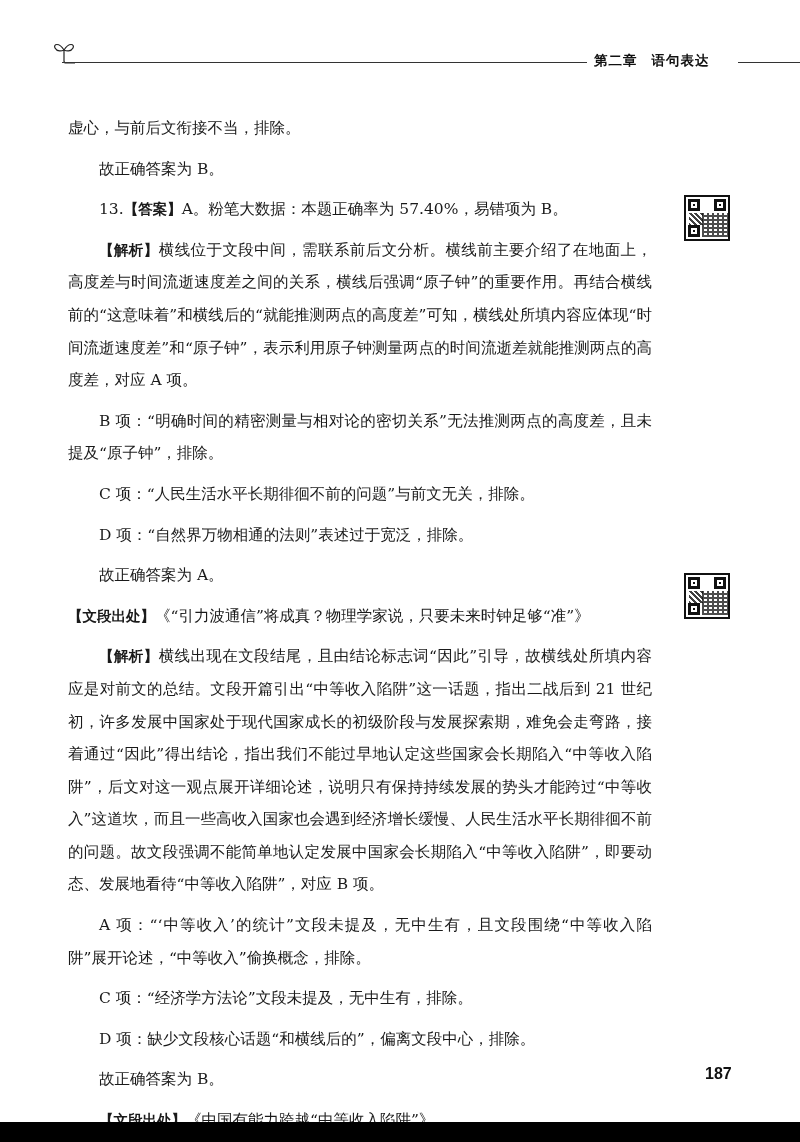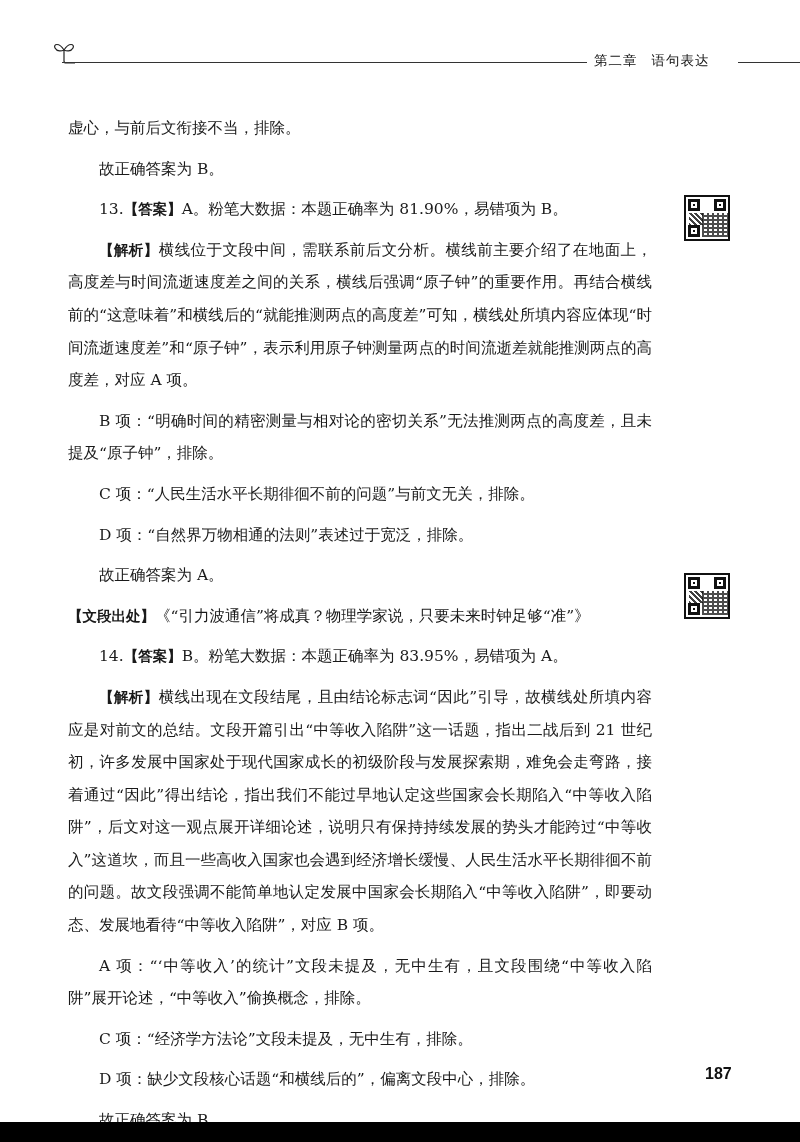--- a/index.html
+++ b/index.html
@@ -9,21 +9,21 @@
       font-family: "DejaVu Serif", "Liberation Serif", serif;
     }
     .page { position: absolute; left: 0; top: 0; width: 800px; height: 1122px; background: #fff; }
     .bottom-bar { position: absolute; left: 0; top: 1122px; width: 800px; height: 20px; background: #000; }
 
     .header { position: absolute; left: 0; top: 0; width: 800px; height: 80px; }
     .sprout { position: absolute; left: 53px; top: 40px; width: 22px; height: 26px; }
     .header-rule { position: absolute; left: 62px; top: 62px; width: 525px; height: 0; border-top: 1px solid #333; }
     .header-rule-right { position: absolute; left: 738px; top: 62px; width: 62px; height: 0; border-top: 1px solid #333; }
     .chapter-title {
-      position: absolute; left: 594px; top: 52px; font-size: 13.5px; font-weight: normal;
+      position: absolute; left: 594px; top: 52px; font-size: 13.5px; font-weight: bold;
       font-family: "DejaVu Sans", "Liberation Sans", sans-serif; letter-spacing: 1px; color: #111;
     }
     .chapter-title .gap { display: inline-block; width: 14px; }
 
     .body { position: absolute; left: 60px; top: 104px; width: 600px; font-size: 15.5px; line-height: 32.6px; }
     .p { margin: 8px; text-align: justify; }
     .p.indent { text-indent: 31px; }
     .b { font-weight: bold; font-family: "DejaVu Sans", "Liberation Sans", sans-serif; font-size: 14.5px; }
 
     .qr { position: absolute; width: 46px; height: 46px; background: #fff; border: 2px solid #111; box-sizing: border-box; }
@@ -56,28 +56,27 @@
     <div class="header-rule"></div>
     <div class="chapter-title">
       <span>第二章</span><span class="gap"></span><span>语句表达</span>
     </div>
     <div class="header-rule-right"></div>
   </div>
 
   <div class="body">
     <p class="p"><span>虚心，与前后文衔接不当，排除。</span></p>
     <p class="p indent"><span>故正确答案为 B。</span></p>
-    <p class="p indent"><span>13.</span><span class="b">【答案】</span><span>A。粉笔大数据：本题正确率为 81.90%，易错项为 B。</span></p>
+    <p class="p indent"><span>13.</span><span class="b">【答案】</span><span>A。粉笔大数据：本题正确率为 57.40%，易错项为 B。</span></p>
     <p class="p indent"><span class="b">【解析】</span><span>横线位于文段中间，需联系前后文分析。横线前主要介绍了在地面上，高度差与时间流逝速度差之间的关系，横线后强调“原子钟”的重要作用。再结合横线前的“这意味着”和横线后的“就能推测两点的高度差”可知，横线处所填内容应体现“时间流逝速度差”和“原子钟”，表示利用原子钟测量两点的时间流逝差就能推测两点的高度差，对应 A 项。</span></p>
     <p class="p indent"><span>B 项：“明确时间的精密测量与相对论的密切关系”无法推测两点的高度差，且未提及“原子钟”，排除。</span></p>
     <p class="p indent"><span>C 项：“人民生活水平长期徘徊不前的问题”与前文无关，排除。</span></p>
     <p class="p indent"><span>D 项：“自然界万物相通的法则”表述过于宽泛，排除。</span></p>
     <p class="p indent"><span>故正确答案为 A。</span></p>
     <p class="p"><span class="b">【文段出处】</span><span>《“引力波通信”将成真？物理学家说，只要未来时钟足够“准”》</span></p>
-    <p class="p indent"><span>14.</span><span class="b">【答案】</span><span>B。粉笔大数据：本题正确率为 83.95%，易错项为 A。</span></p>
     <p class="p indent"><span class="b">【解析】</span><span>横线出现在文段结尾，且由结论标志词“因此”引导，故横线处所填内容应是对前文的总结。文段开篇引出“中等收入陷阱”这一话题，指出二战后到 21 世纪初，许多发展中国家处于现代国家成长的初级阶段与发展探索期，难免会走弯路，接着通过“因此”得出结论，指出我们不能过早地认定这些国家会长期陷入“中等收入陷阱”，后文对这一观点展开详细论述，说明只有保持持续发展的势头才能跨过“中等收入”这道坎，而且一些高收入国家也会遇到经济增长缓慢、人民生活水平长期徘徊不前的问题。故文段强调不能简单地认定发展中国家会长期陷入“中等收入陷阱”，即要动态、发展地看待“中等收入陷阱”，对应 B 项。</span></p>
     <p class="p indent"><span>A 项：“‘中等收入’的统计”文段未提及，无中生有，且文段围绕“中等收入陷阱”展开论述，“中等收入”偷换概念，排除。</span></p>
     <p class="p indent"><span>C 项：“经济学方法论”文段未提及，无中生有，排除。</span></p>
     <p class="p indent"><span>D 项：缺少文段核心话题“和横线后的”，偏离文段中心，排除。</span></p>
     <p class="p indent"><span>故正确答案为 B。</span></p>
     <p class="p indent"><span class="b">【文段出处】</span><span>《中国有能力跨越“中等收入陷阱”》</span></p>
   </div>
 
   <div class="qr" style="left:684px; top:195px;">
     <div class="finder" style="left:2px; top:2px;"></div>

